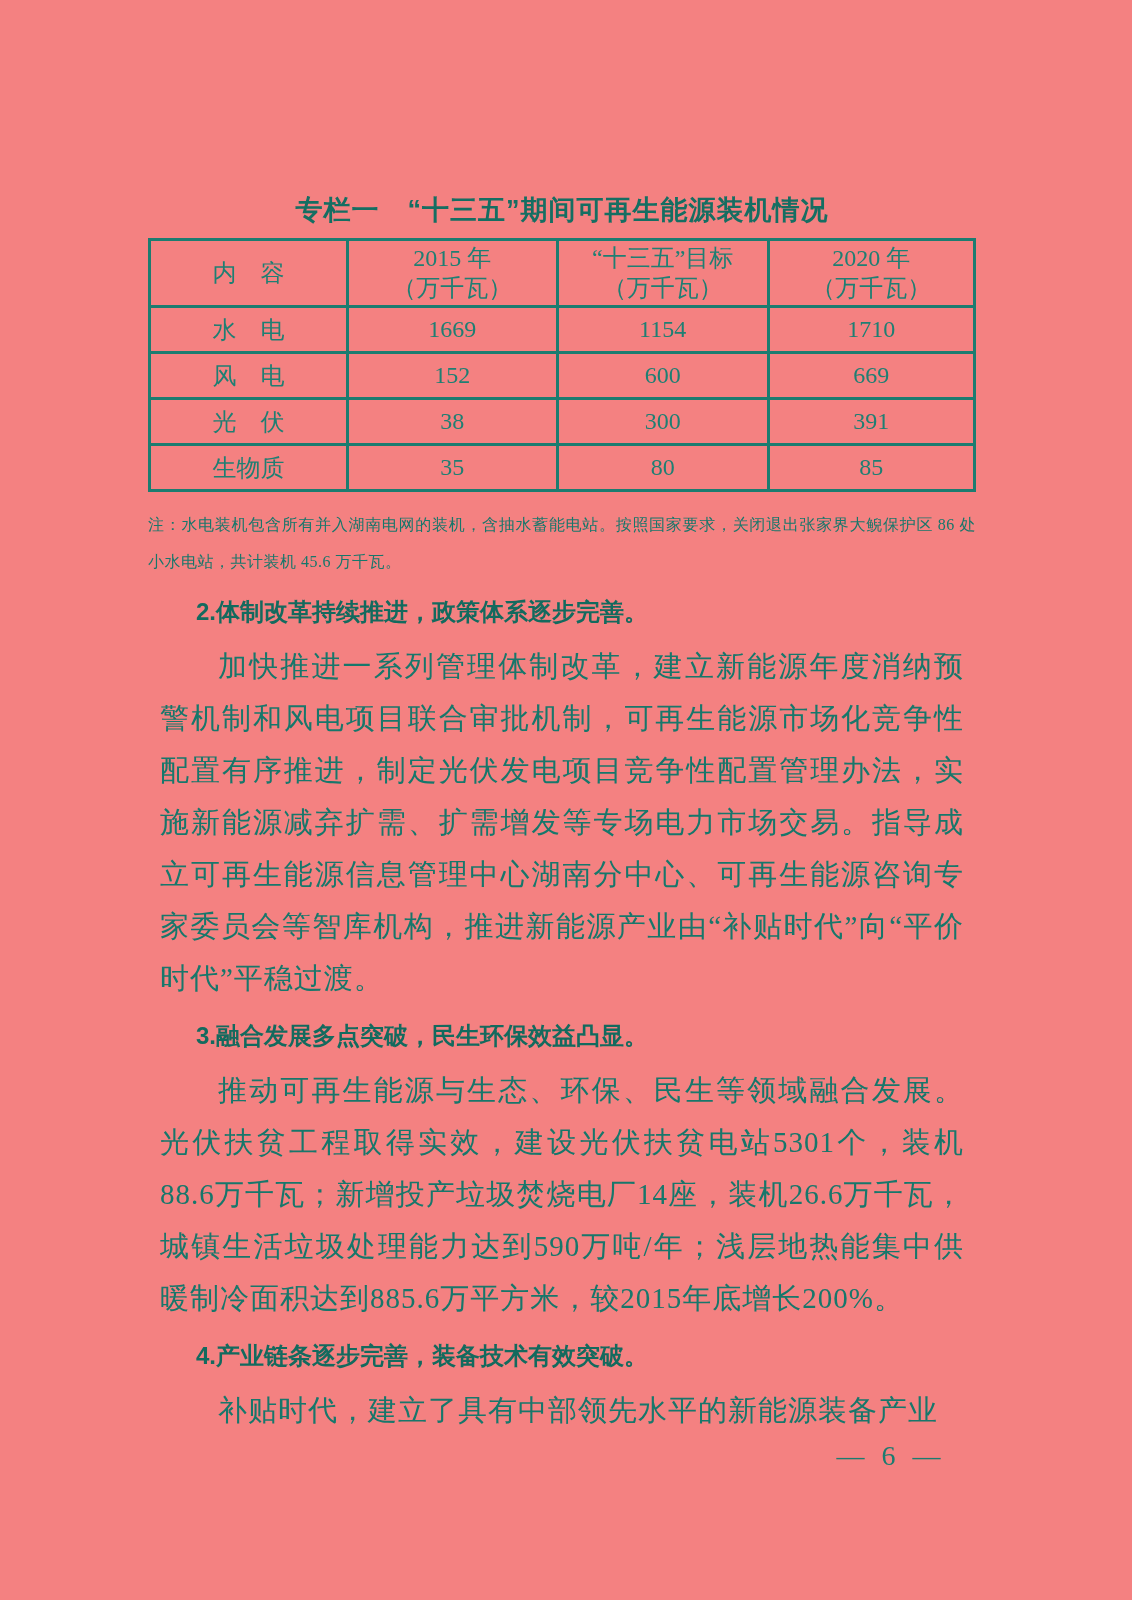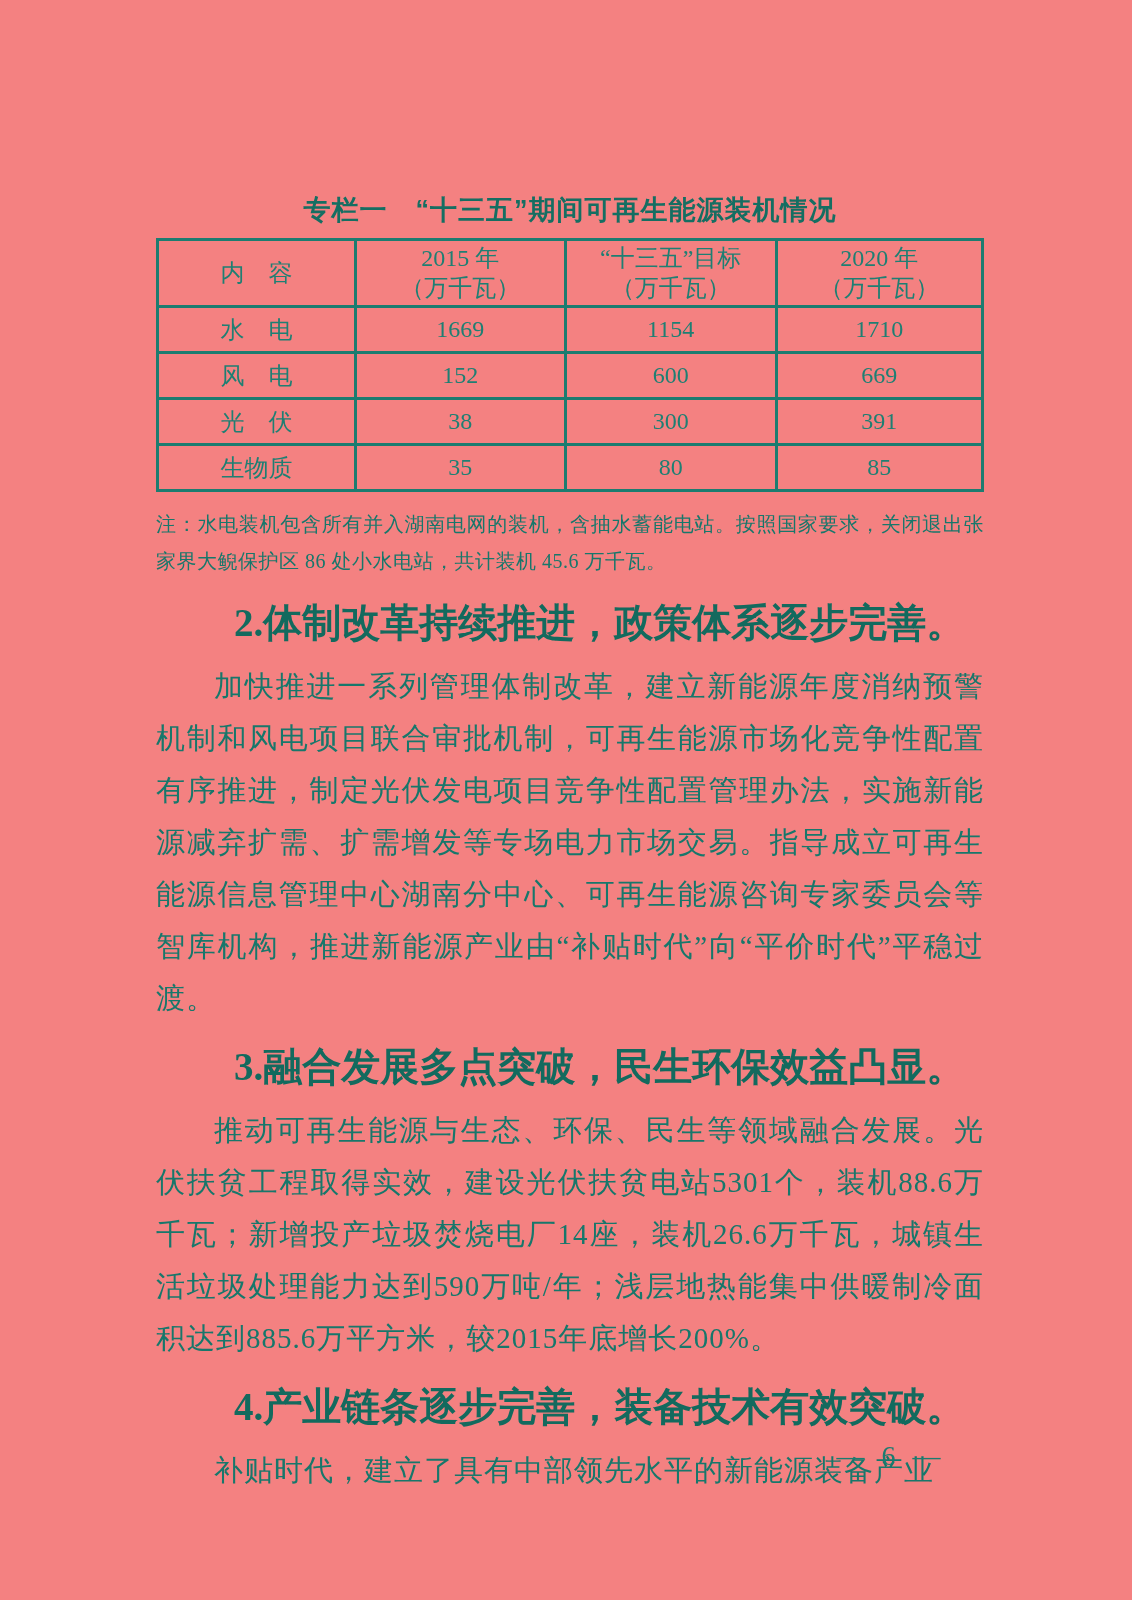--- a/index.html
+++ b/index.html
@@ -7,21 +7,21 @@
   body {
     width: 1132px; height: 1600px;
     background: #f48181;
     font-family: "Liberation Serif", "DejaVu Serif", serif;
     color: #17776b;
     position: relative;
     overflow: hidden;
   }
   .content {
     position: absolute;
-    left: 156px; top: 192px;
+    left: 148px; top: 192px;
     width: 828px;
   }
   .box-title {
     font-family: "Liberation Sans", "DejaVu Sans", sans-serif;
     font-weight: bold;
     font-size: 27px;
     text-align: center;
     letter-spacing: 1px;
     margin: 0 0 10px 0;
     color: #156e62;
@@ -36,39 +36,39 @@
     text-align: center;
     vertical-align: middle;
     font-size: 24px;
     padding: 2px 4px;
     color: #1e7f73;
   }
   .hdr td { height: 66px; line-height: 30px; }
   .datarow td { height: 46px; }
   .note {
     margin-top: 14px;
-    font-size: 20px;
+    font-size: 16px;
     line-height: 37px;
     text-align: justify;
     letter-spacing: 0.5px;
   }
   .sec-heading {
-    font-family: Liberation Serif, serif;
-    font-size: 39px;
+    font-family: Liberation Sans, sans-serif;
+    font-size: 24px;
     font-weight: bold;
     text-indent: 2em;
     margin: 16px 0 10px 0;
     color: #136a5e;
   }
   .para {
     font-size: 29px;
     line-height: 52px;
     text-indent: 2em;
     text-align: justify;
-    margin: 0;
+    margin: 12px;
     letter-spacing: 1px;
   }
   .footer {
     position: absolute;
     top: 1440px;
     left: 806px;
     width: 170px;
     text-align: center;
     font-size: 28px;
     letter-spacing: 5px;

